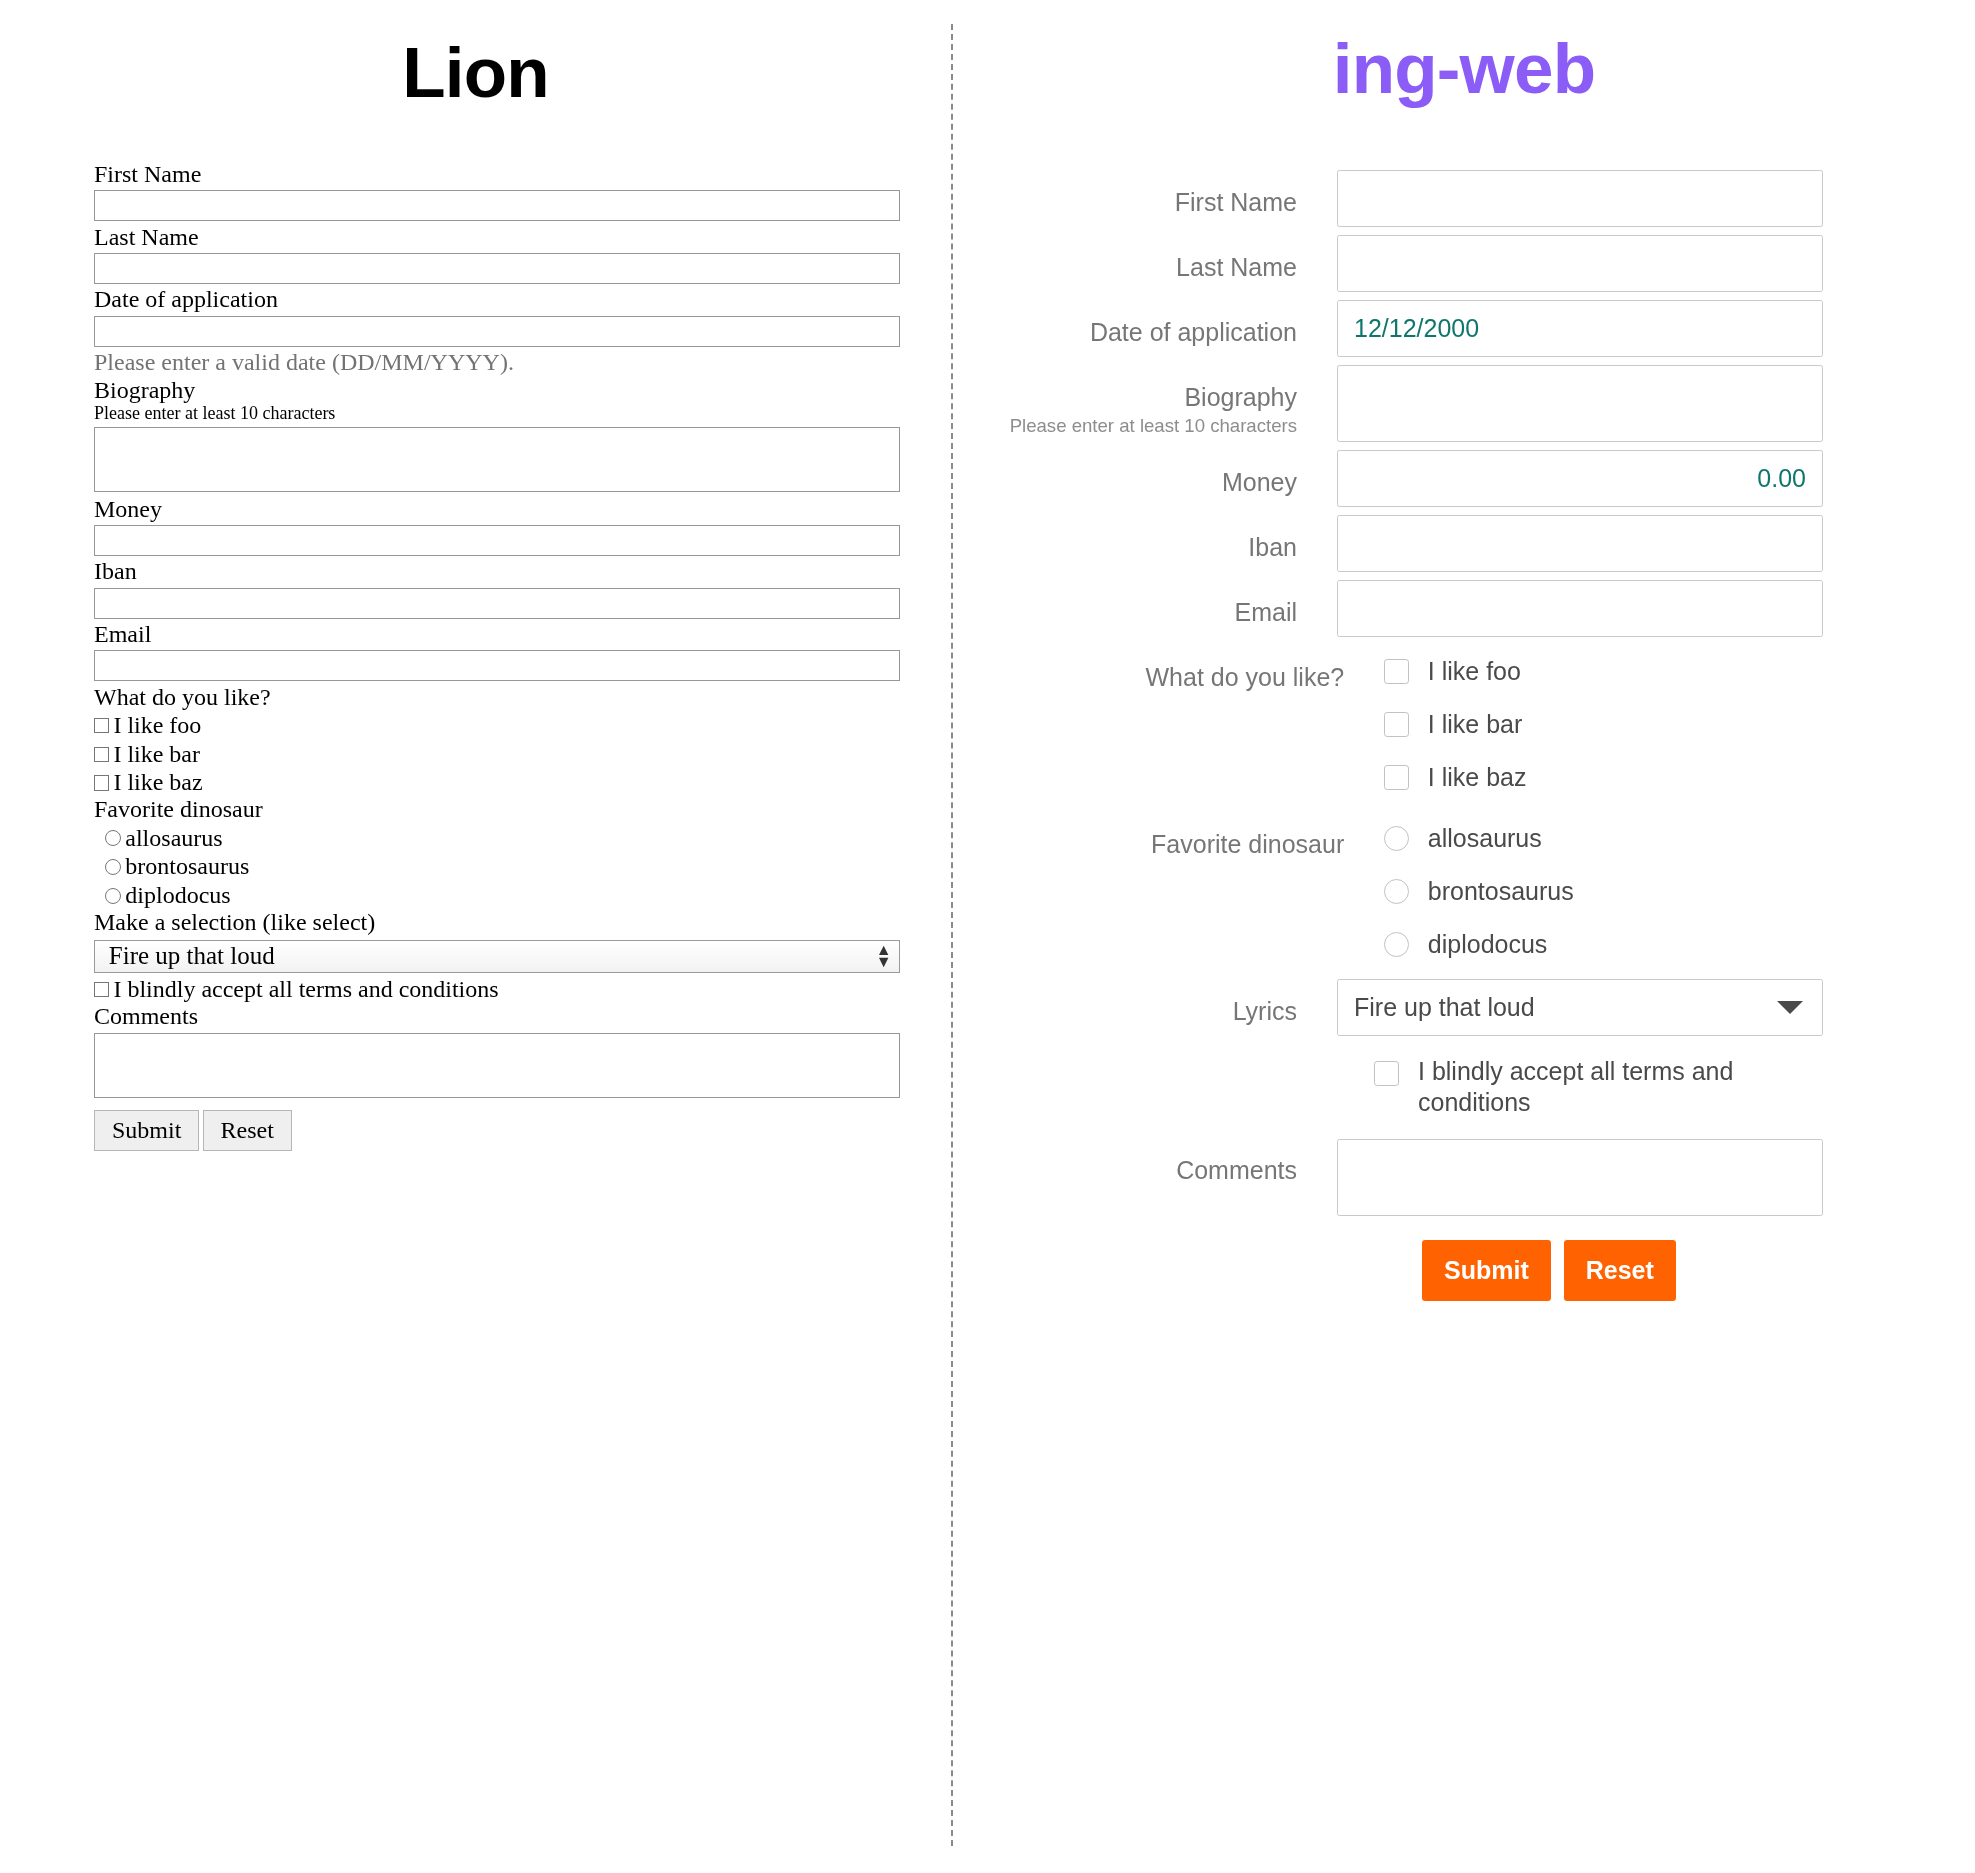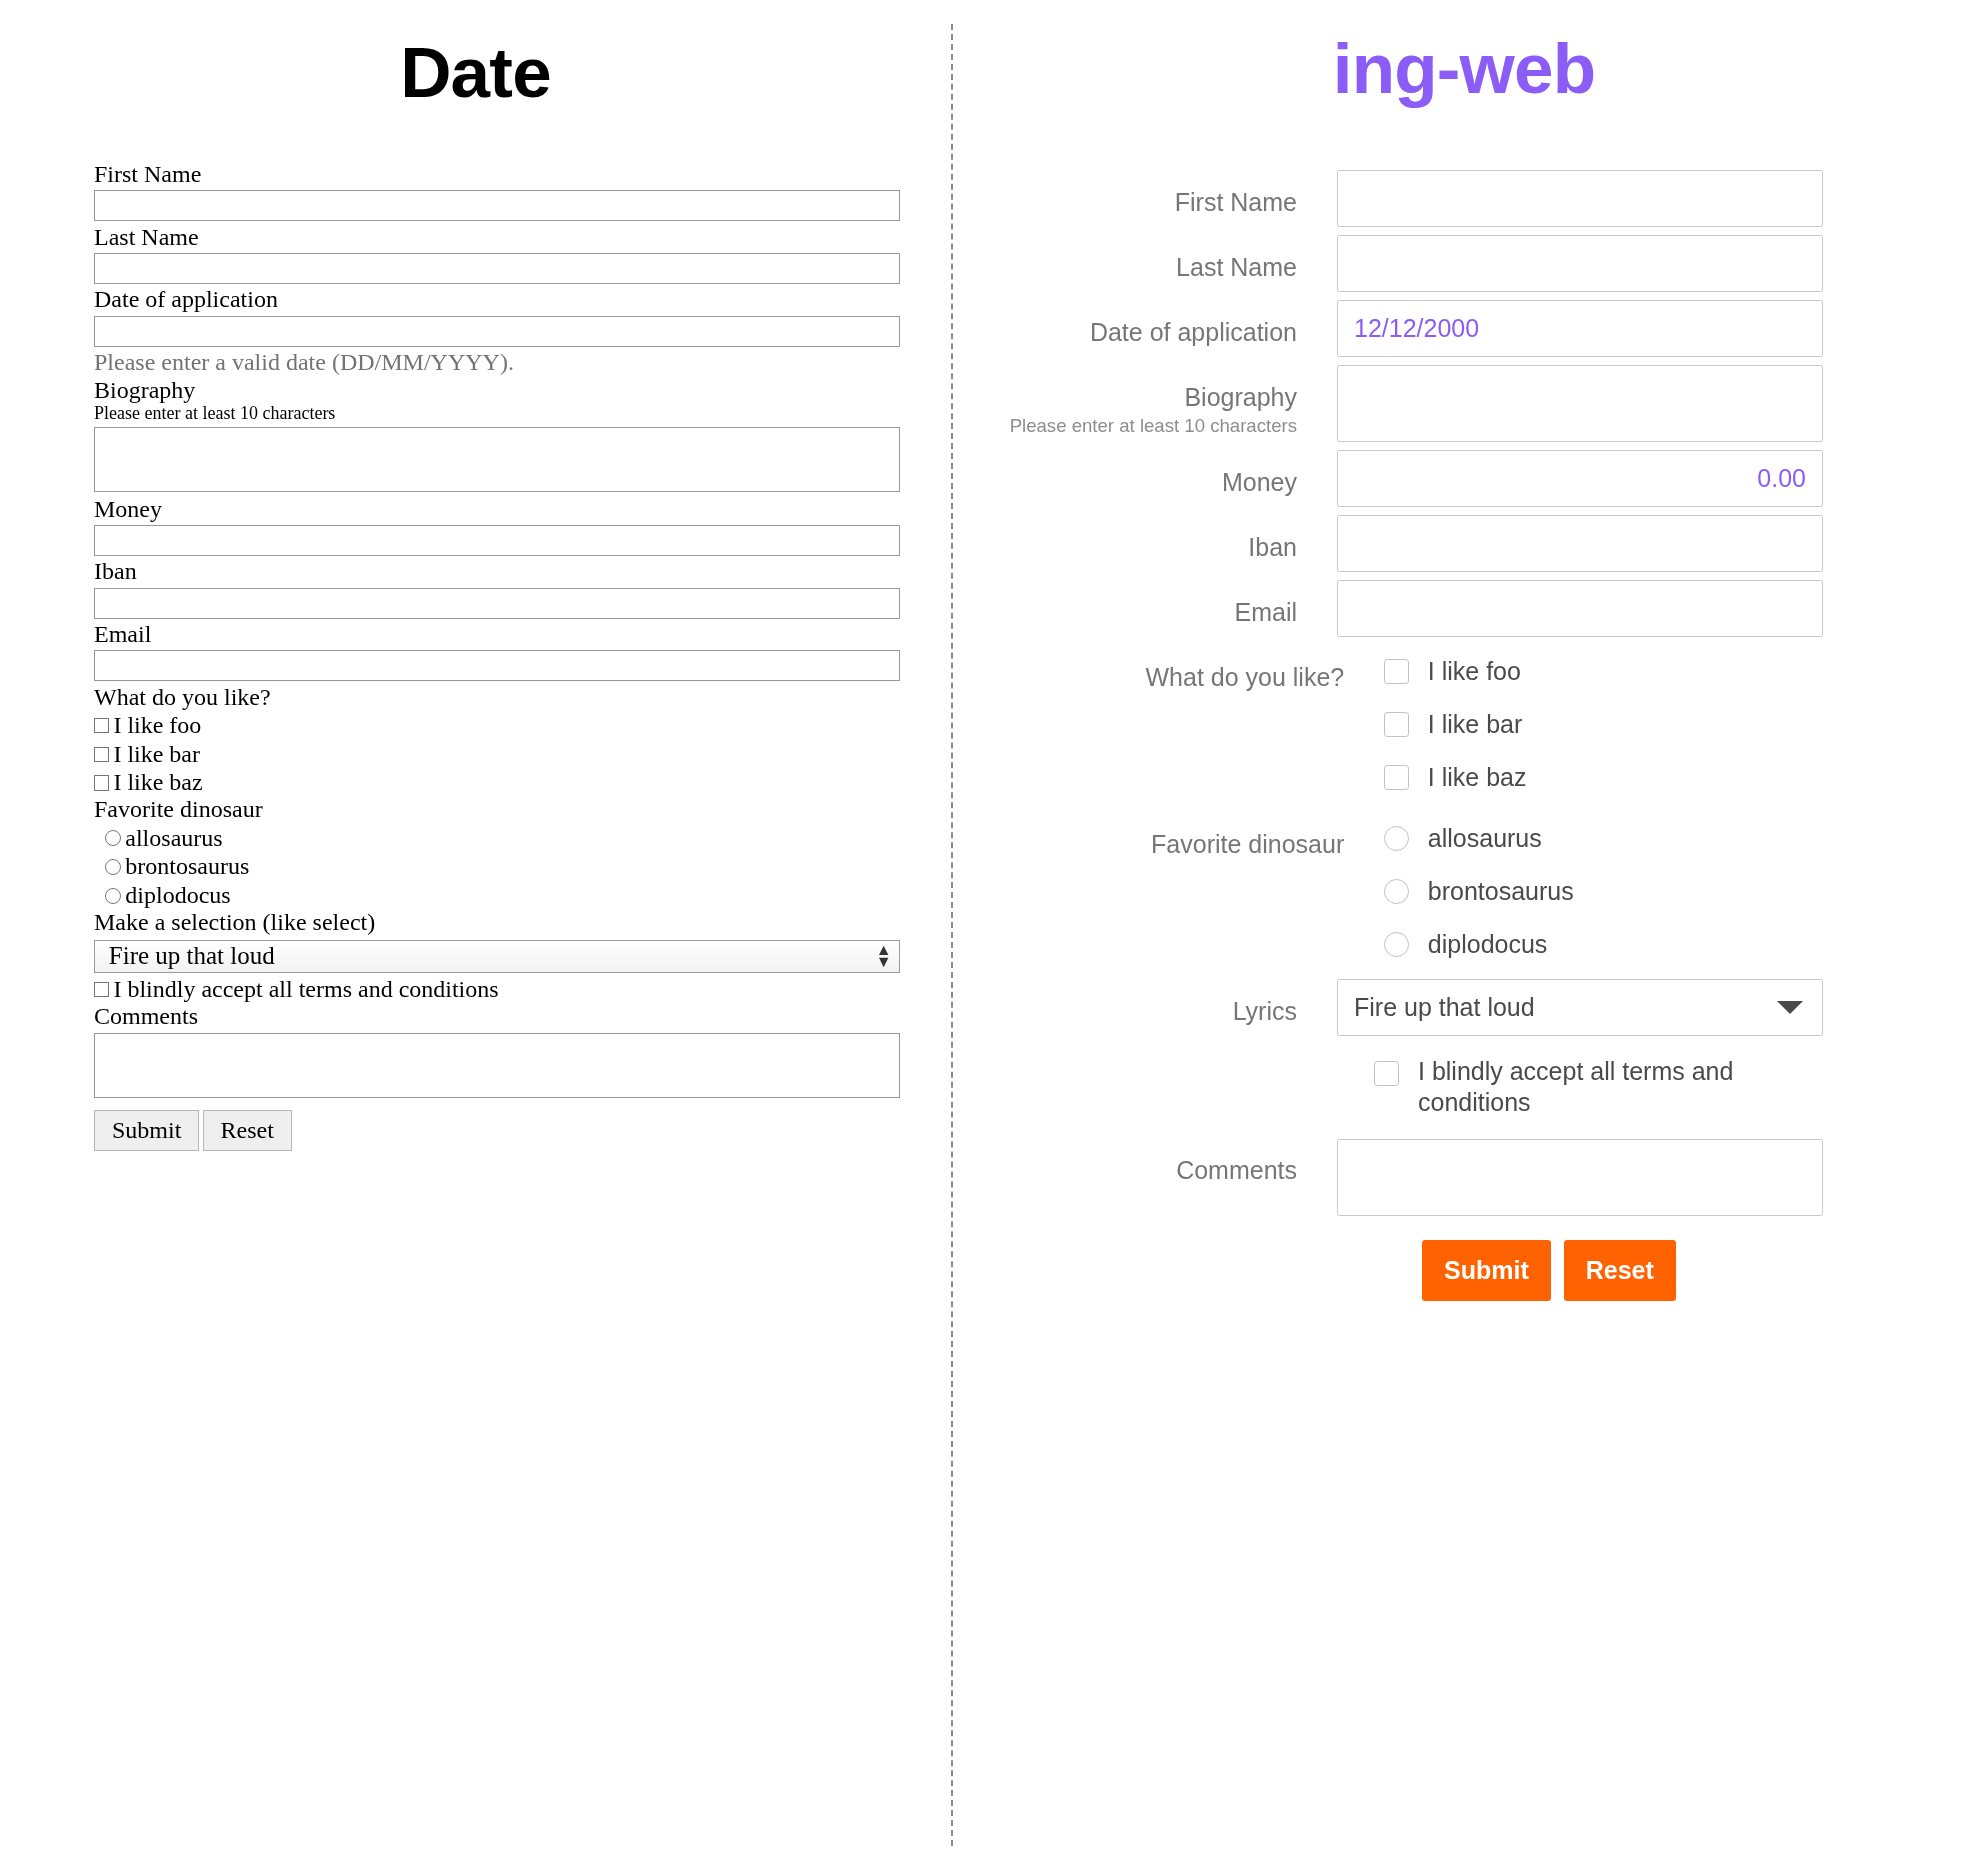--- a/index.html
+++ b/index.html
@@ -190,21 +190,21 @@
     width: 486px;
   }
   .ing-input {
     width: 486px;
     height: 57px;
     border: 1.2px solid #c9c9c9;
     border-radius: 2.4px;
     background: #fff;
     font-family: "Liberation Sans", sans-serif;
     font-size: 25px;
-    color: #8b5cf6;
+    color: #0f766e;
     padding: 0 16px;
     display: flex;
     align-items: center;
   }
   .ing-input.right { justify-content: flex-end; }
   .ing-textarea {
     width: 486px;
     height: 77px;
     border: 1.2px solid #c9c9c9;
     border-radius: 2.4px;
@@ -280,21 +280,21 @@
     margin-right: 13px;
     cursor: pointer;
   }
 </style>
 </head>
 <body>
 
 <div class="page">
 
   <div class="panel-left">
-    <div class="panel-title">Date</div>
+    <div class="panel-title">Lion</div>
 
     <div class="left-form">
 
       <div class="lf-label">First Name</div>
       <div class="lf-input"></div>
 
       <div class="lf-label">Last Name</div>
       <div class="lf-input"></div>
 
       <div class="lf-label">Date of application</div>

